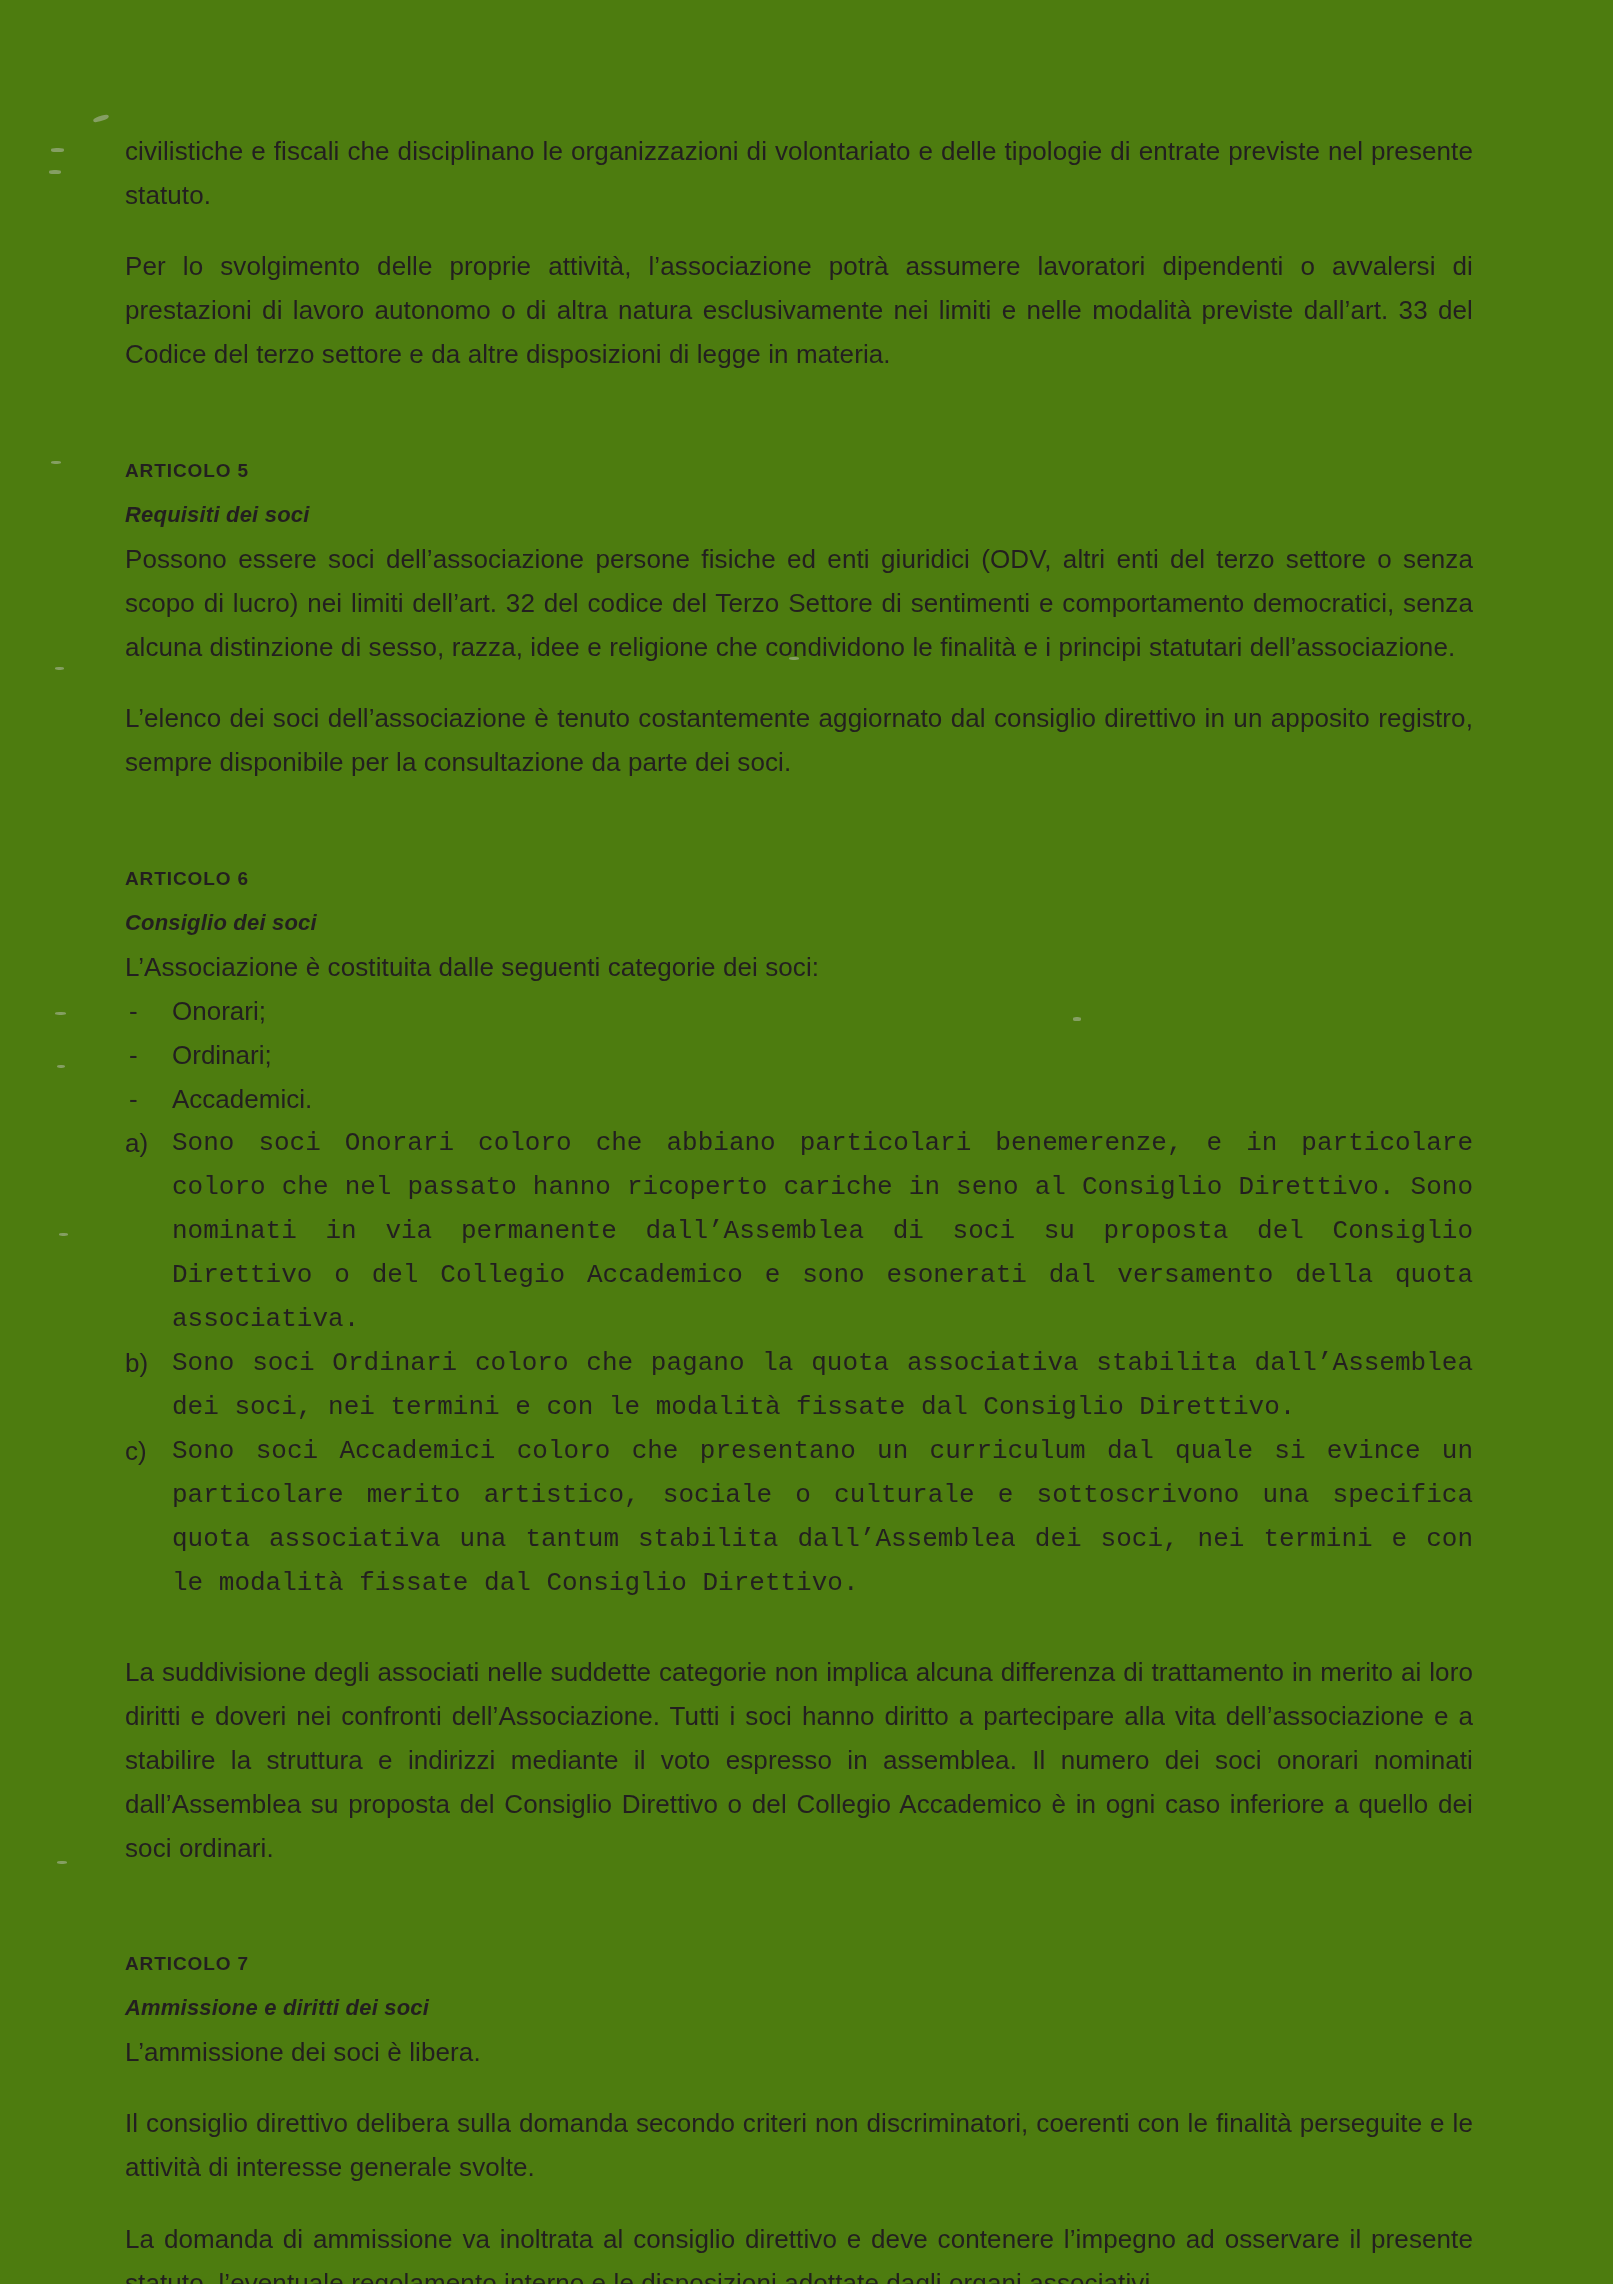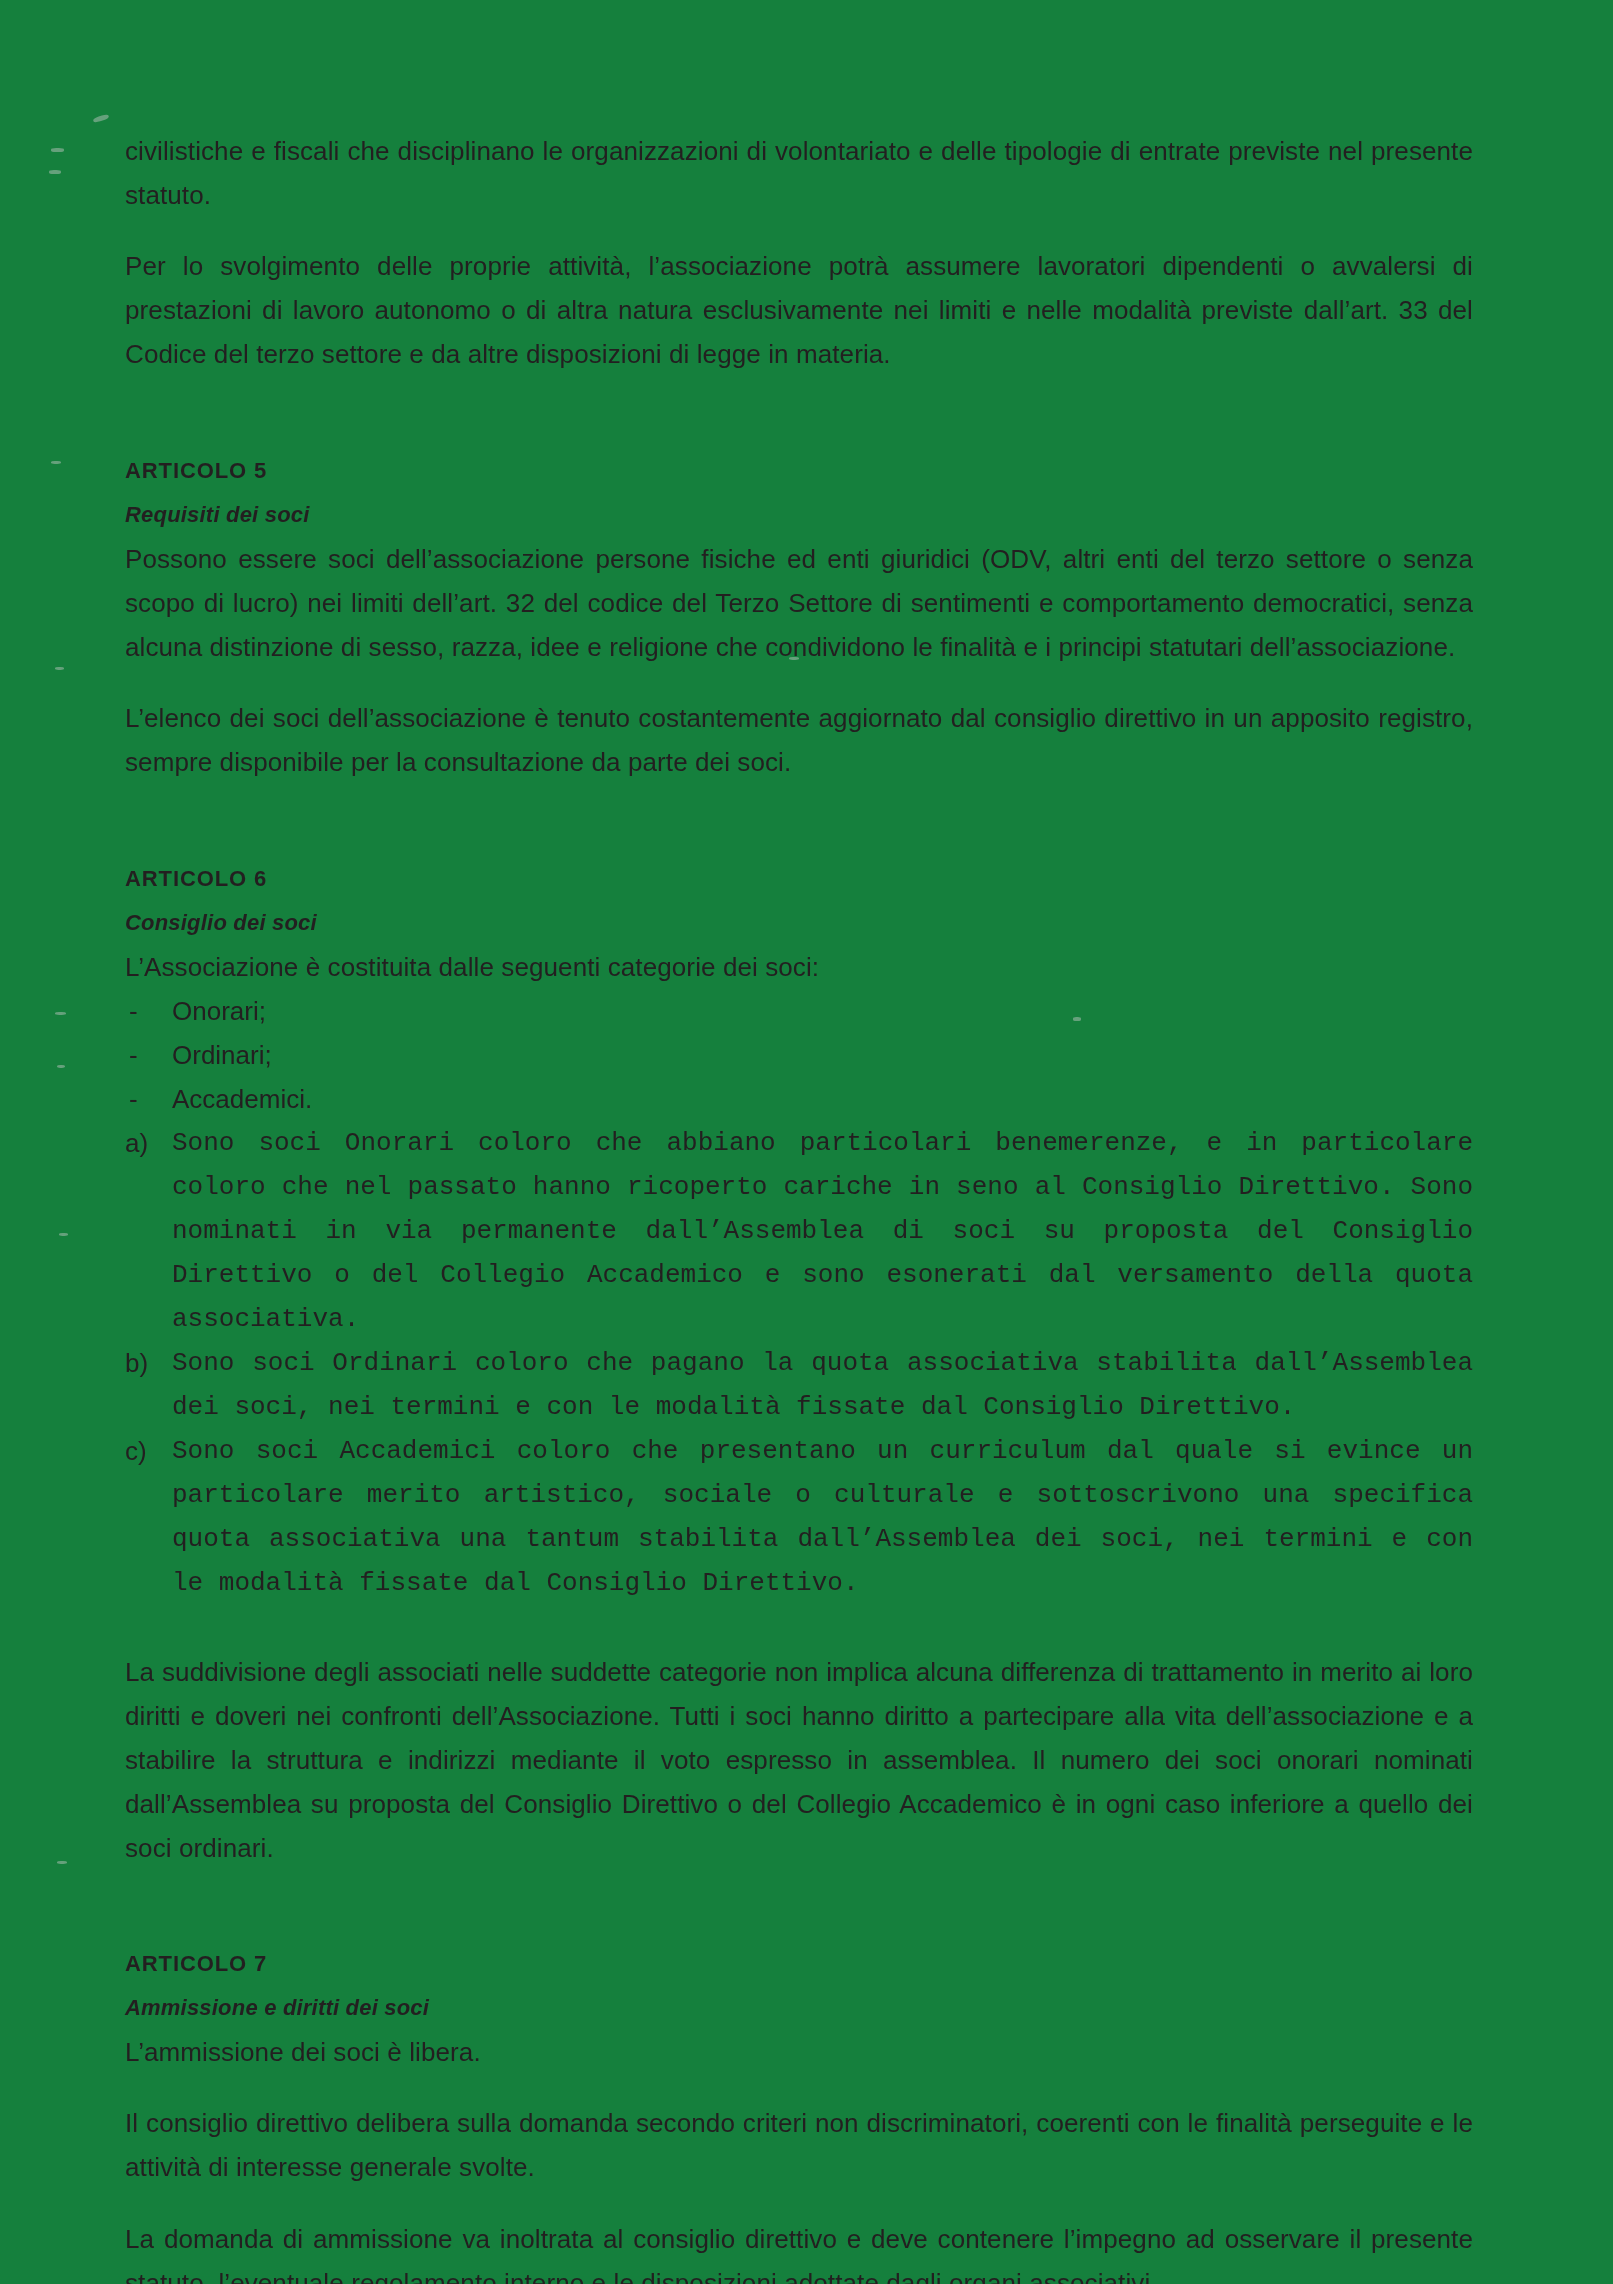--- a/index.html
+++ b/index.html
@@ -7,21 +7,21 @@
     padding: 0;
     background: #ffffff;
   }
   body {
     font-family: "Liberation Sans", "DejaVu Sans", sans-serif;
   }
   .page {
     position: relative;
     width: 1613px;
     height: 2285px;
-    background: #15803d;
+    background: #4d7c0f;
     overflow: hidden;
   }
   
   .speck {
     position: absolute;
     background: #c9c9c9;
     opacity: .45;
     border-radius: 40%;
     pointer-events: none;
   }
@@ -42,21 +42,21 @@
   }
   p.para {
     margin-bottom: 27.4px;
   }
   p.para.tight {
     margin-bottom: 0;
   }
   h2.article {
     margin: 0;
     color: #231f20;
-    font-size: 22px;
+    font-size: 19px;
     line-height: 44px;
     font-weight: bold;
     letter-spacing: 0.9px;
   }
   h3.subtitle {
     margin: 0 0 0 0;
     color: #231f20;
     font-size: 22px;
     line-height: 44px;
     font-weight: bold;

